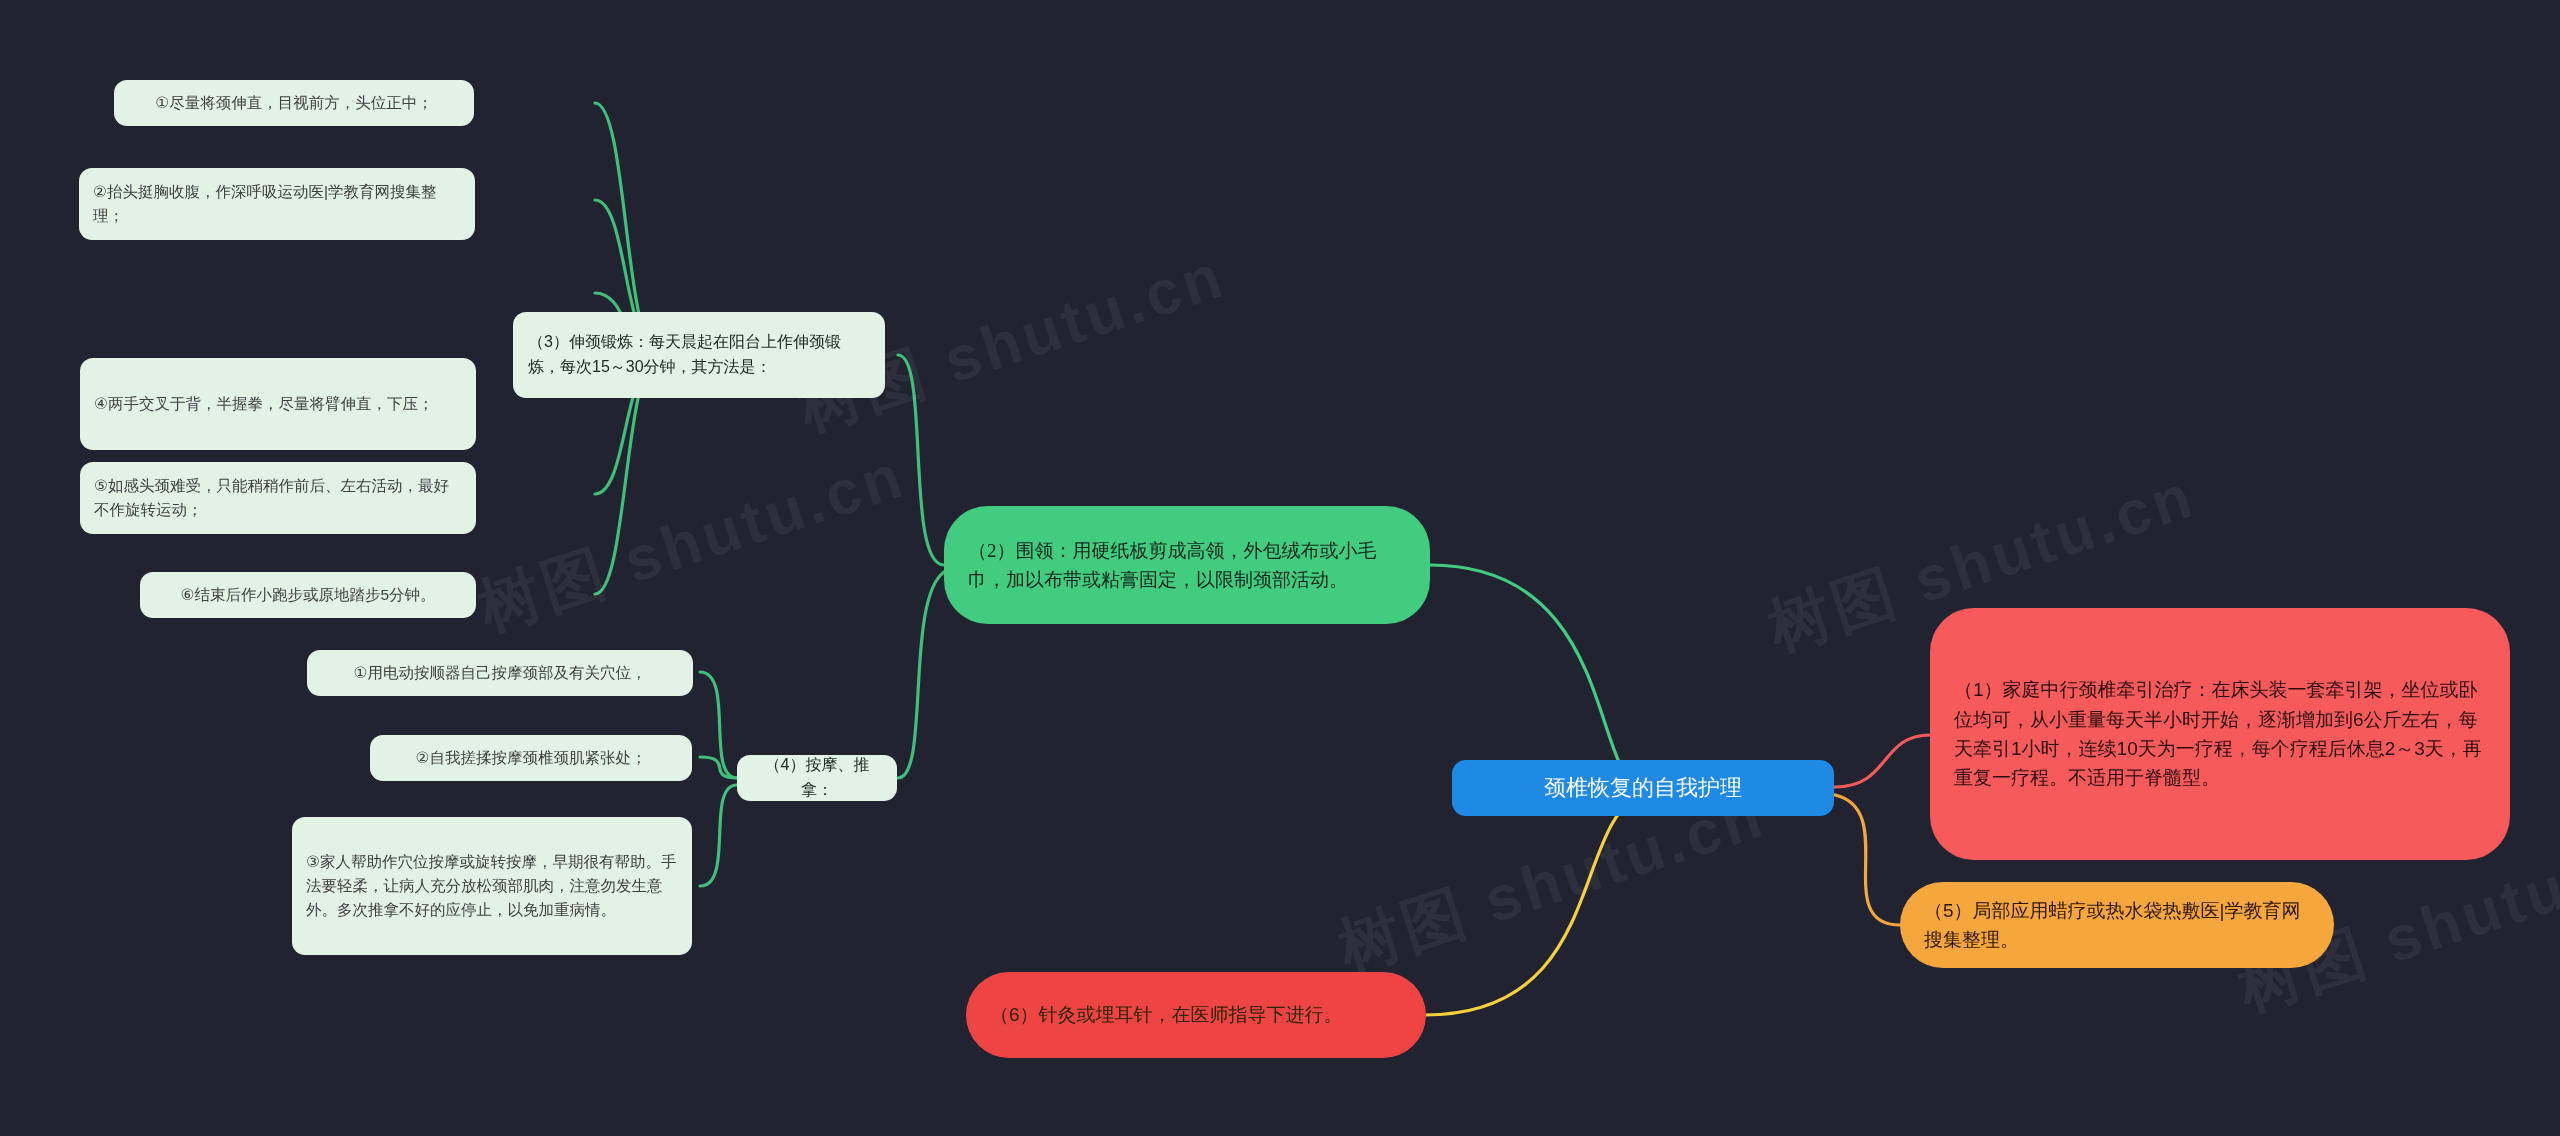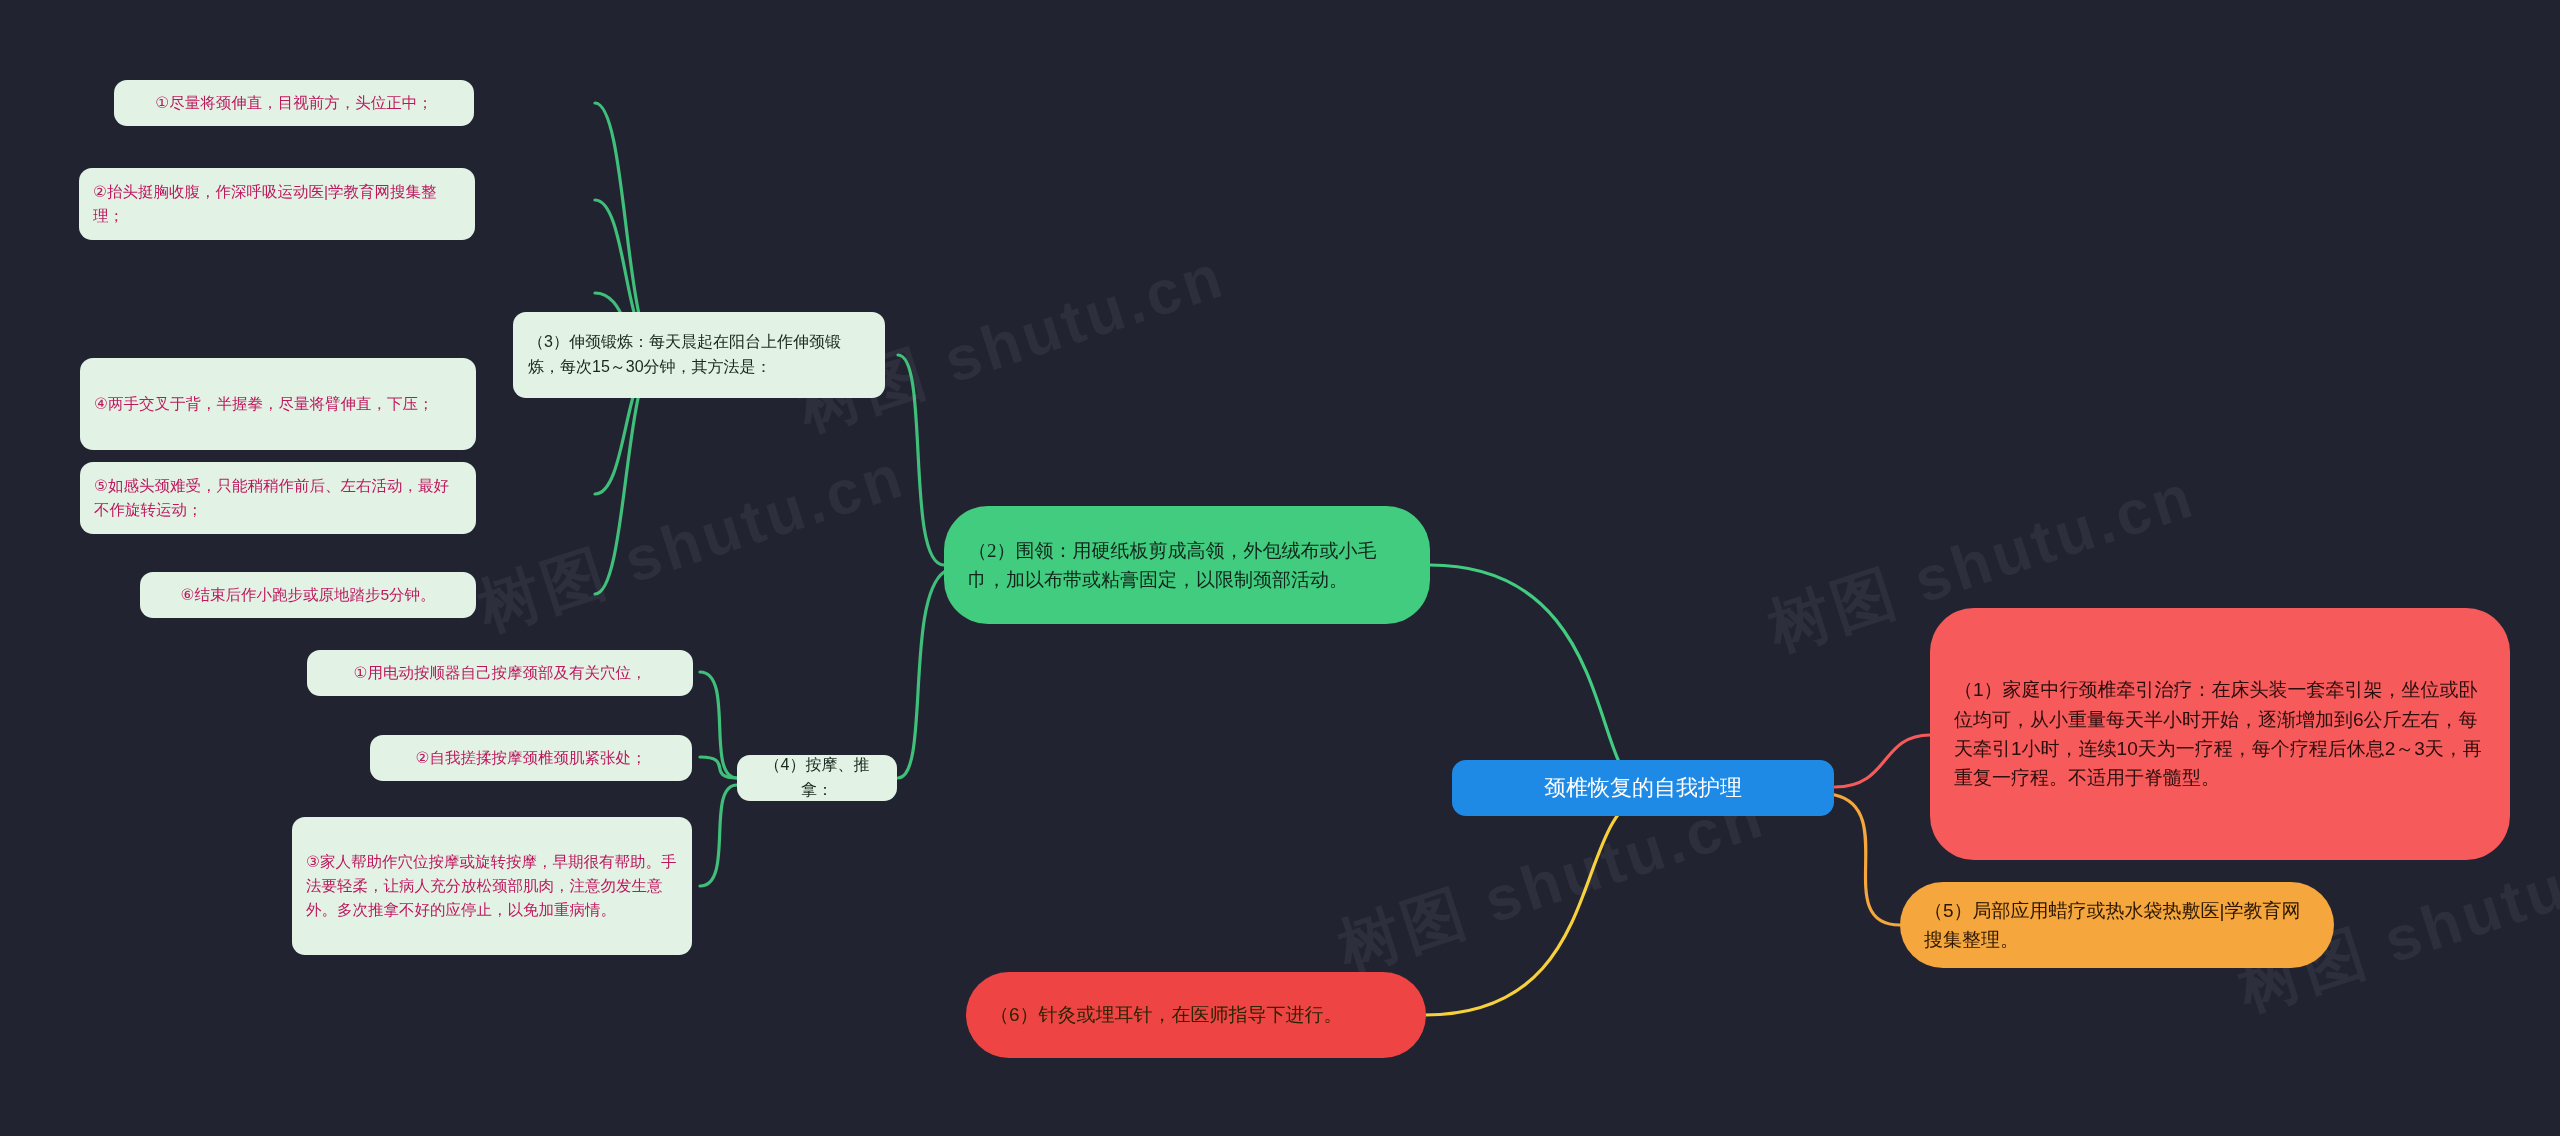--- a/index.html
+++ b/index.html
@@ -17,21 +17,21 @@
   .node{
     position:absolute;box-sizing:border-box;
     display:flex;align-items:center;
     border-radius:14px;
     line-height:1.55;
     white-space:pre-wrap;
     word-break:break-all;
   }
   
   .leaf{
-    background:#e2f3e6;color:#be185d;
+    background:#e2f3e6;color:#404040;
     font-size:15.5px;padding:9px 14px;border-radius:13px;
   }
   
   .mid{
     background:#e2f3e6;color:#17291d;
     font-size:16px;padding:10px 15px;border-radius:13px;
   }
   
   .pill{border-radius:44px;font-size:19px;padding:14px 24px;}
   .pill-green{background:#41cc7f;color:#10261a;}

